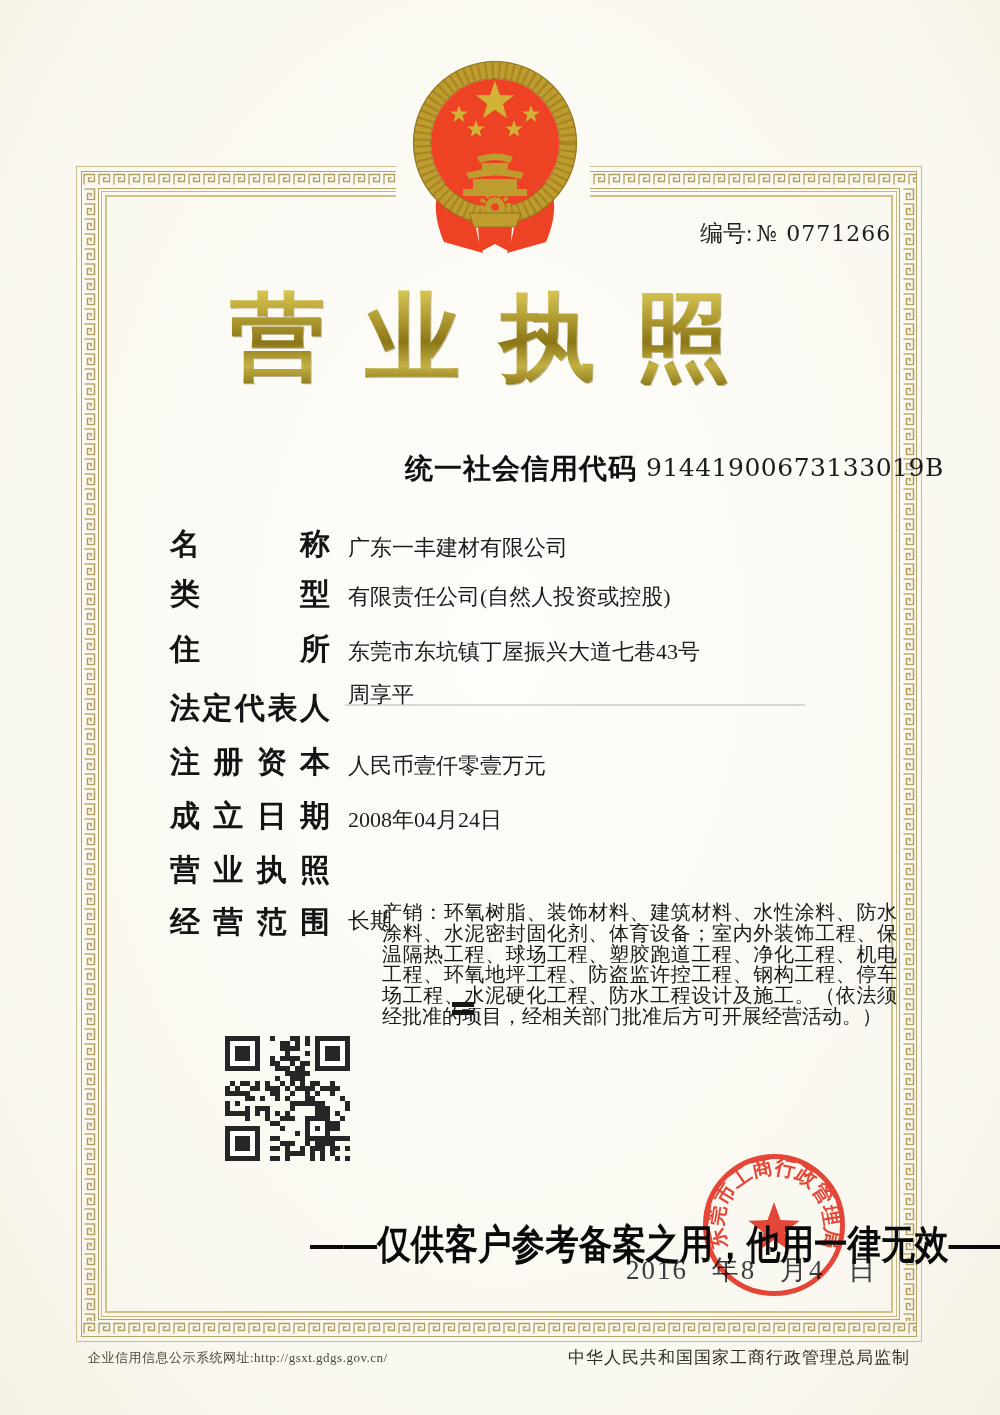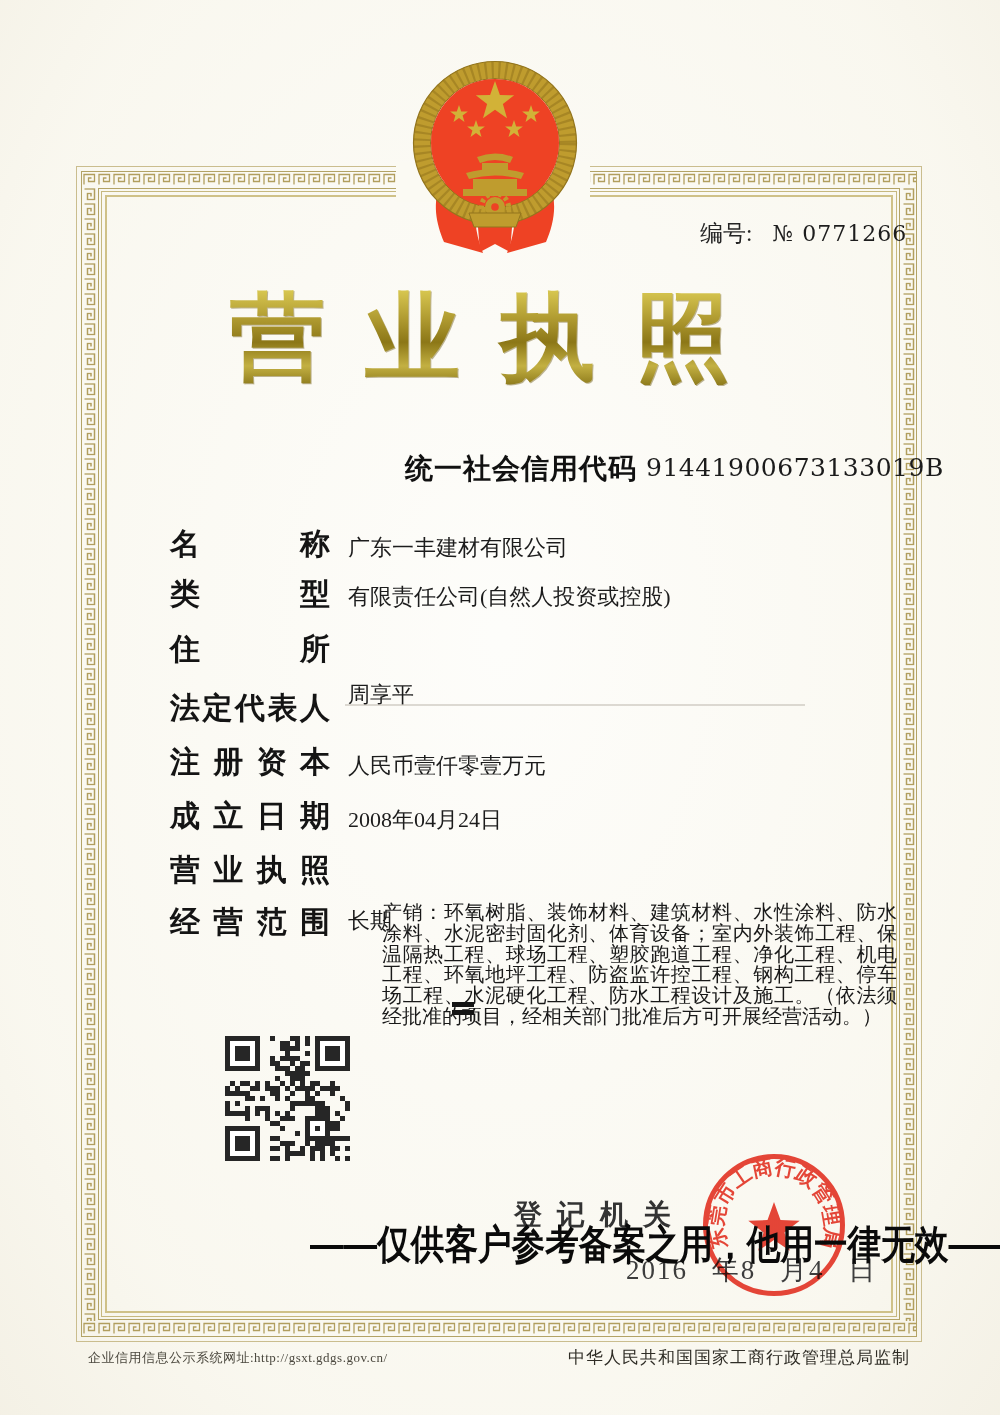--- a/index.html
+++ b/index.html
@@ -18,21 +18,21 @@
   .gk-band .inner-edge { position:absolute; inset:16px; border:1px solid #b3a366; }
   .gk-strip { position:absolute; }
   .inner-line-1 { left:101px; top:191px; width:796px; height:1126px; border:1px solid #c6b87f; }
   .inner-line-2 { left:105px; top:195px; width:788px; height:1118px; border:2px solid #cfc188; }
 
   
   .emblem-patch { left:396px; top:162px; width:194px; height:40px; background:#fbfaf3; }
 
   
   .serial { left:700px; top:218px; font:400 23px "Liberation Serif", serif; color:#242424; white-space:nowrap; }
-  .serial .no { font-family:"DejaVu Serif", serif; font-size:22px; letter-spacing:1px; margin-left:20px; color:#1d1d1d; }
+  .serial .no { font-family:"DejaVu Serif", serif; font-size:22px; letter-spacing:1px; margin-left:4px; color:#1d1d1d; }
 
   .license-title {
     left:0; top:290px; width:960px; text-align:center;
     font-family:"Liberation Sans", sans-serif; font-weight:800; font-size:95px; line-height:1;
     letter-spacing:40px; text-indent:40px;
     background:linear-gradient(180deg,#d8c750 0%,#b09b31 30%,#8c7717 55%,#c3b042 80%,#8f7c1d 100%);
     -webkit-background-clip:text; background-clip:text; color:transparent; -webkit-text-fill-color:transparent;
     filter:drop-shadow(1px 1px 0 rgba(110,92,20,.45));
   }
 
@@ -151,20 +151,21 @@
   <div class="abs license-title">营业执照</div>
   <div class="abs cc-value">91441900673133019B</div>
 
   <div class="abs flabel" style="top:528px">名称</div>
   <div class="abs fvalue" style="top:533px">广东一丰建材有限公司</div>
 
   <div class="abs flabel" style="top:578px">类型</div>
   <div class="abs fvalue" style="top:582px">有限责任公司(自然人投资或控股)</div>
 
   <div class="abs flabel" style="top:633px">住所</div>
+  <div class="abs fvalue" style="top:637px">东莞市东坑镇丁屋振兴大道七巷43号</div>
 
   <div class="abs flabel" style="top:692px">法定代表人</div>
   <div class="abs fvalue" style="top:680px">周享平</div>
   <div class="abs scan-line"></div>
 
   <div class="abs flabel" style="top:746px">注册资本</div>
   <div class="abs fvalue" style="top:751px">人民币壹仟零壹万元</div>
 
   <div class="abs flabel" style="top:800px">成立日期</div>
   <div class="abs fvalue" style="top:805px">2008年04月24日</div>
@@ -353,21 +354,20 @@
         <rect x="95" y="5" width="25" height="25" fill="#fff"></rect>
         <rect x="100" y="10" width="15" height="15" fill="#262626"></rect>
         <rect x="0" y="90" width="35" height="35" fill="#262626"></rect>
         <rect x="5" y="95" width="25" height="25" fill="#fff"></rect>
         <rect x="10" y="100" width="15" height="15" fill="#262626"></rect>
         <rect x="80" y="80" width="25" height="25" fill="#262626"></rect>
         <rect x="85" y="85" width="15" height="15" fill="#fff"></rect>
         <rect x="90" y="90" width="5" height="5" fill="#262626"></rect>
       </svg></div>
 
-  <div class="abs reg-authority">登记机关</div>
   <div class="abs reg-date">2016 年8 月4 日</div>
 
   <svg class="abs seal-svg" width="174" height="174" viewBox="0 0 174 174">
     <circle cx="87" cy="87" r="68.5" fill="none" stroke="#e8392b" stroke-width="5"></circle>
     <path id="sealArc" d="M 40.8 108.6 A 51 51 0 1 1 133.2 108.6" fill="none"></path>
     <text font-family="Liberation Serif, serif" font-size="21" font-weight="700" fill="#e8392b">
       <textPath href="#sealArc" startOffset="0" textLength="204" lengthAdjust="spacingAndGlyphs">东莞市工商行政管理局</textPath>
     </text>
     <path d="M87,64 L93.5,82.1 L112.7,82.7 L97.5,94.4 L102.9,112.8 L87,102 L71.1,112.8 L76.5,94.4 L61.3,82.7 L80.5,82.1 Z" fill="#e8392b"></path>
   </svg>

